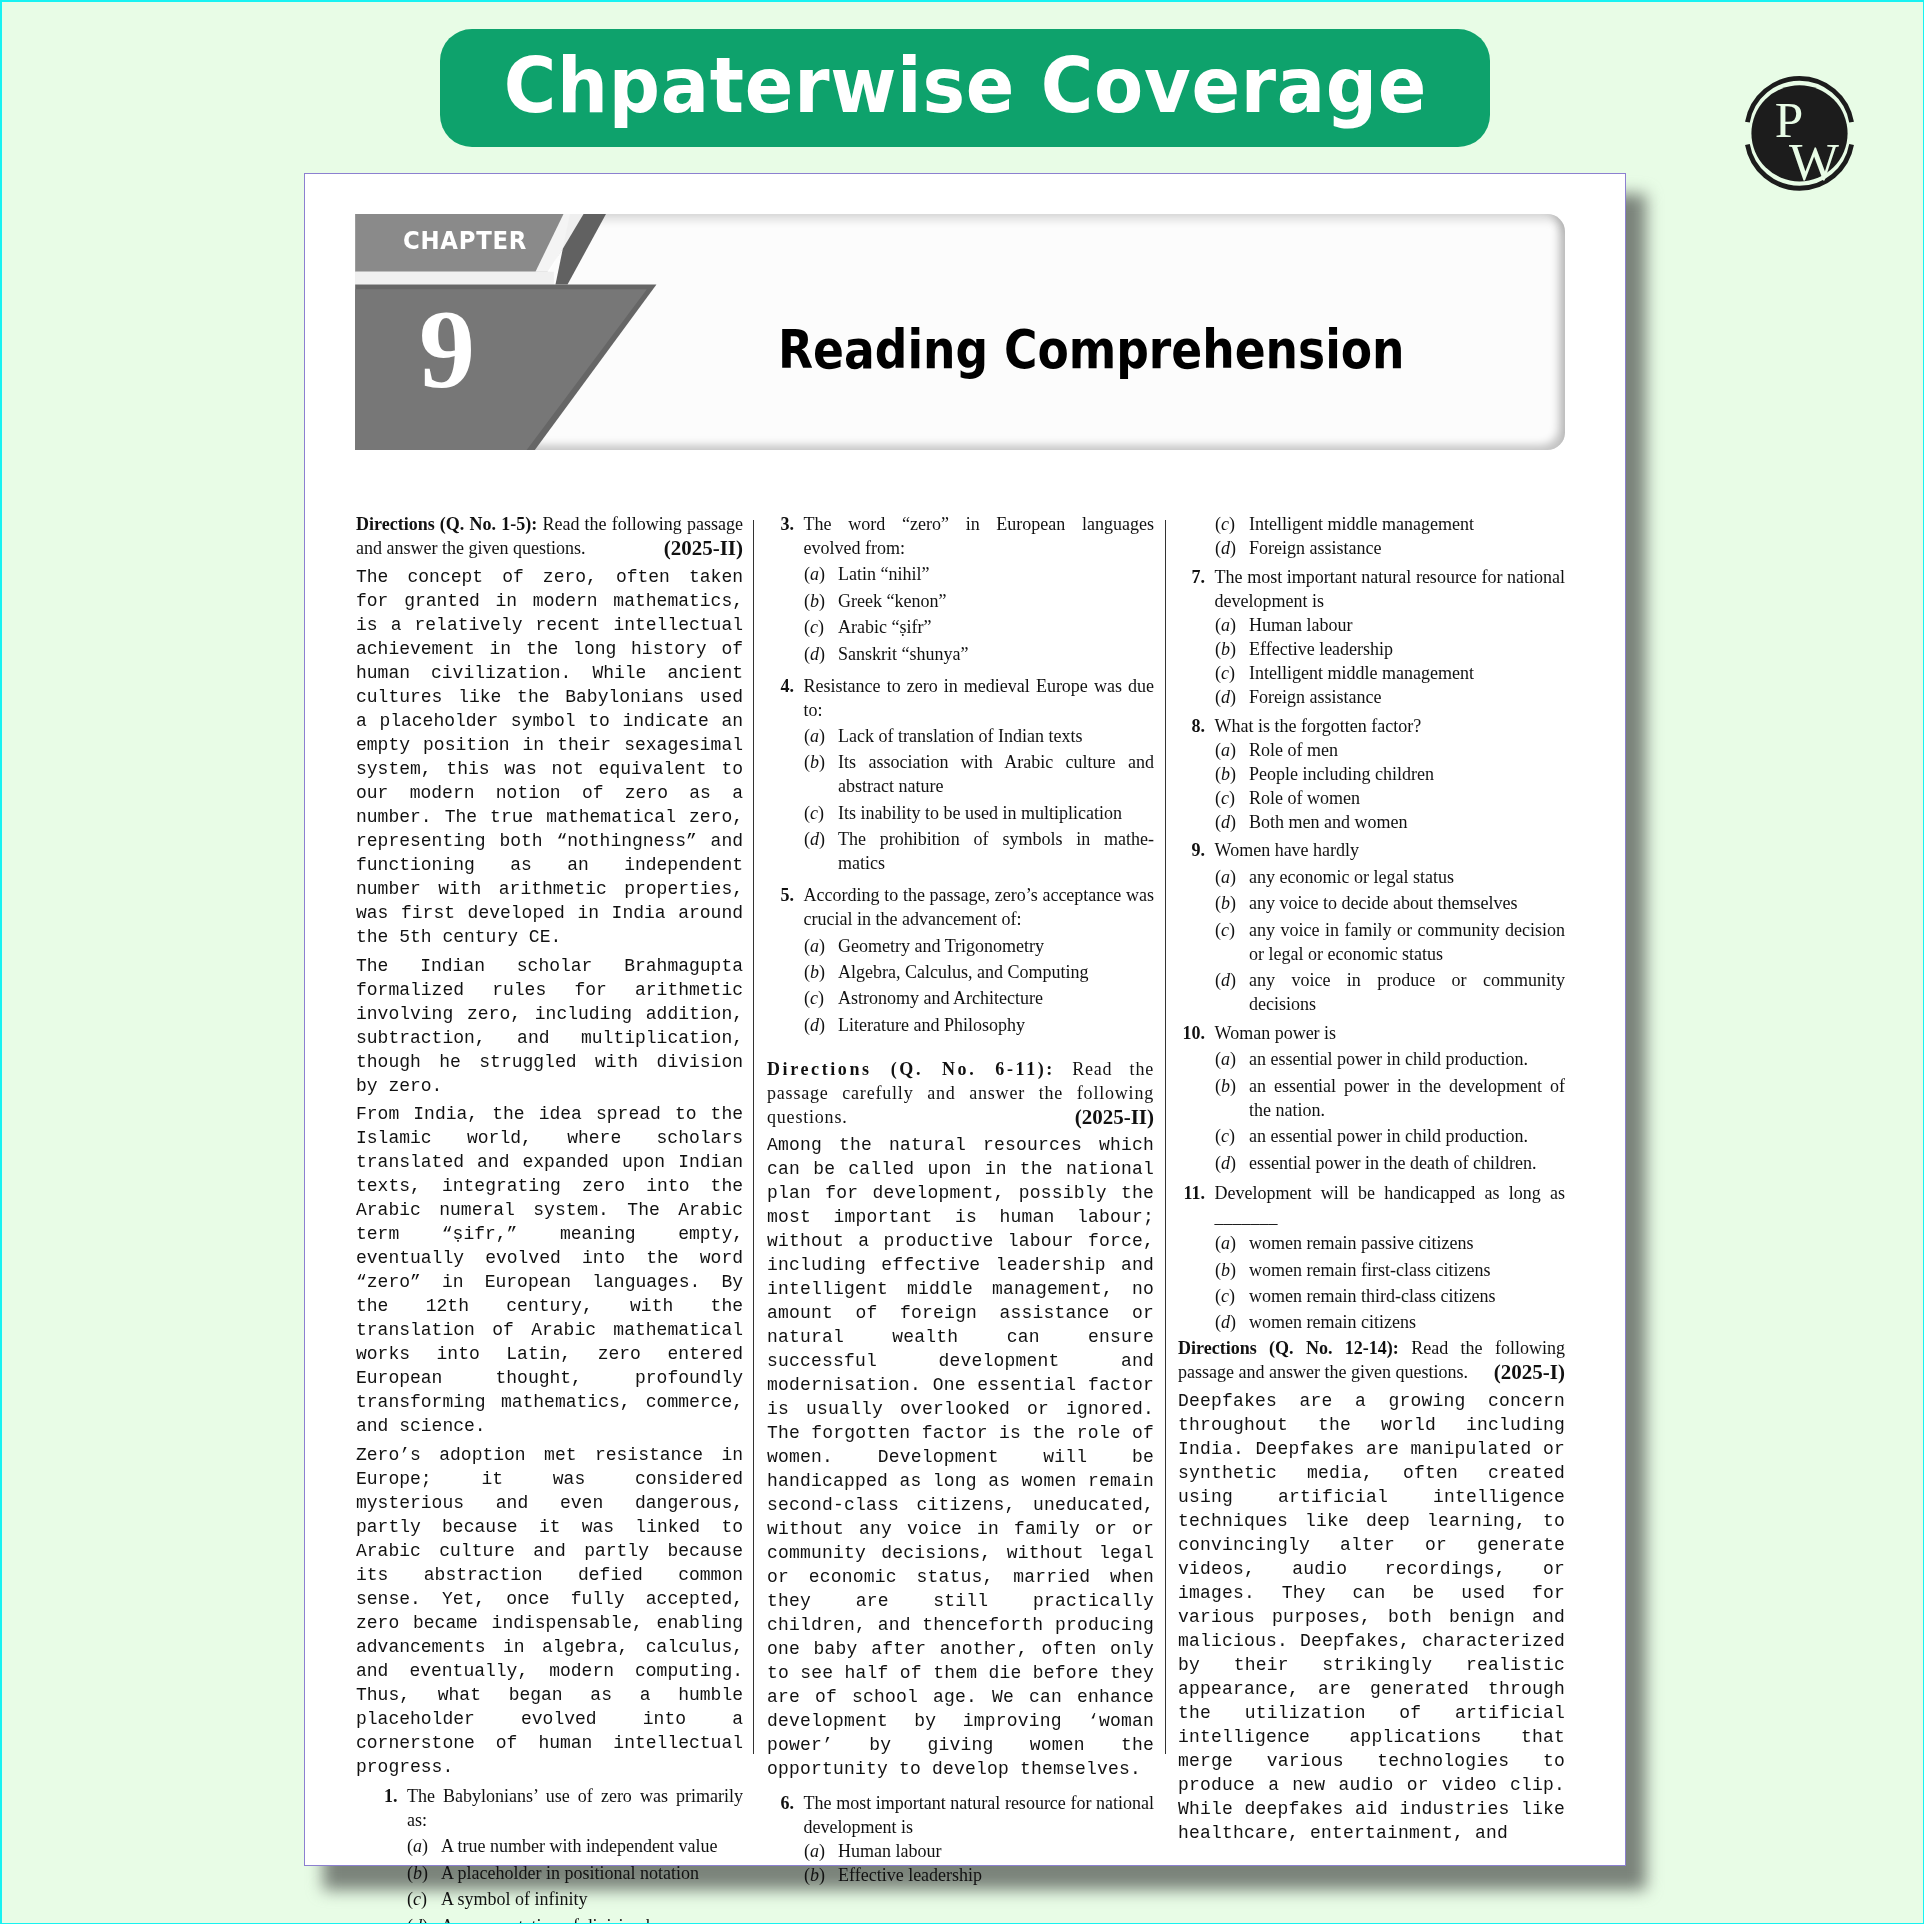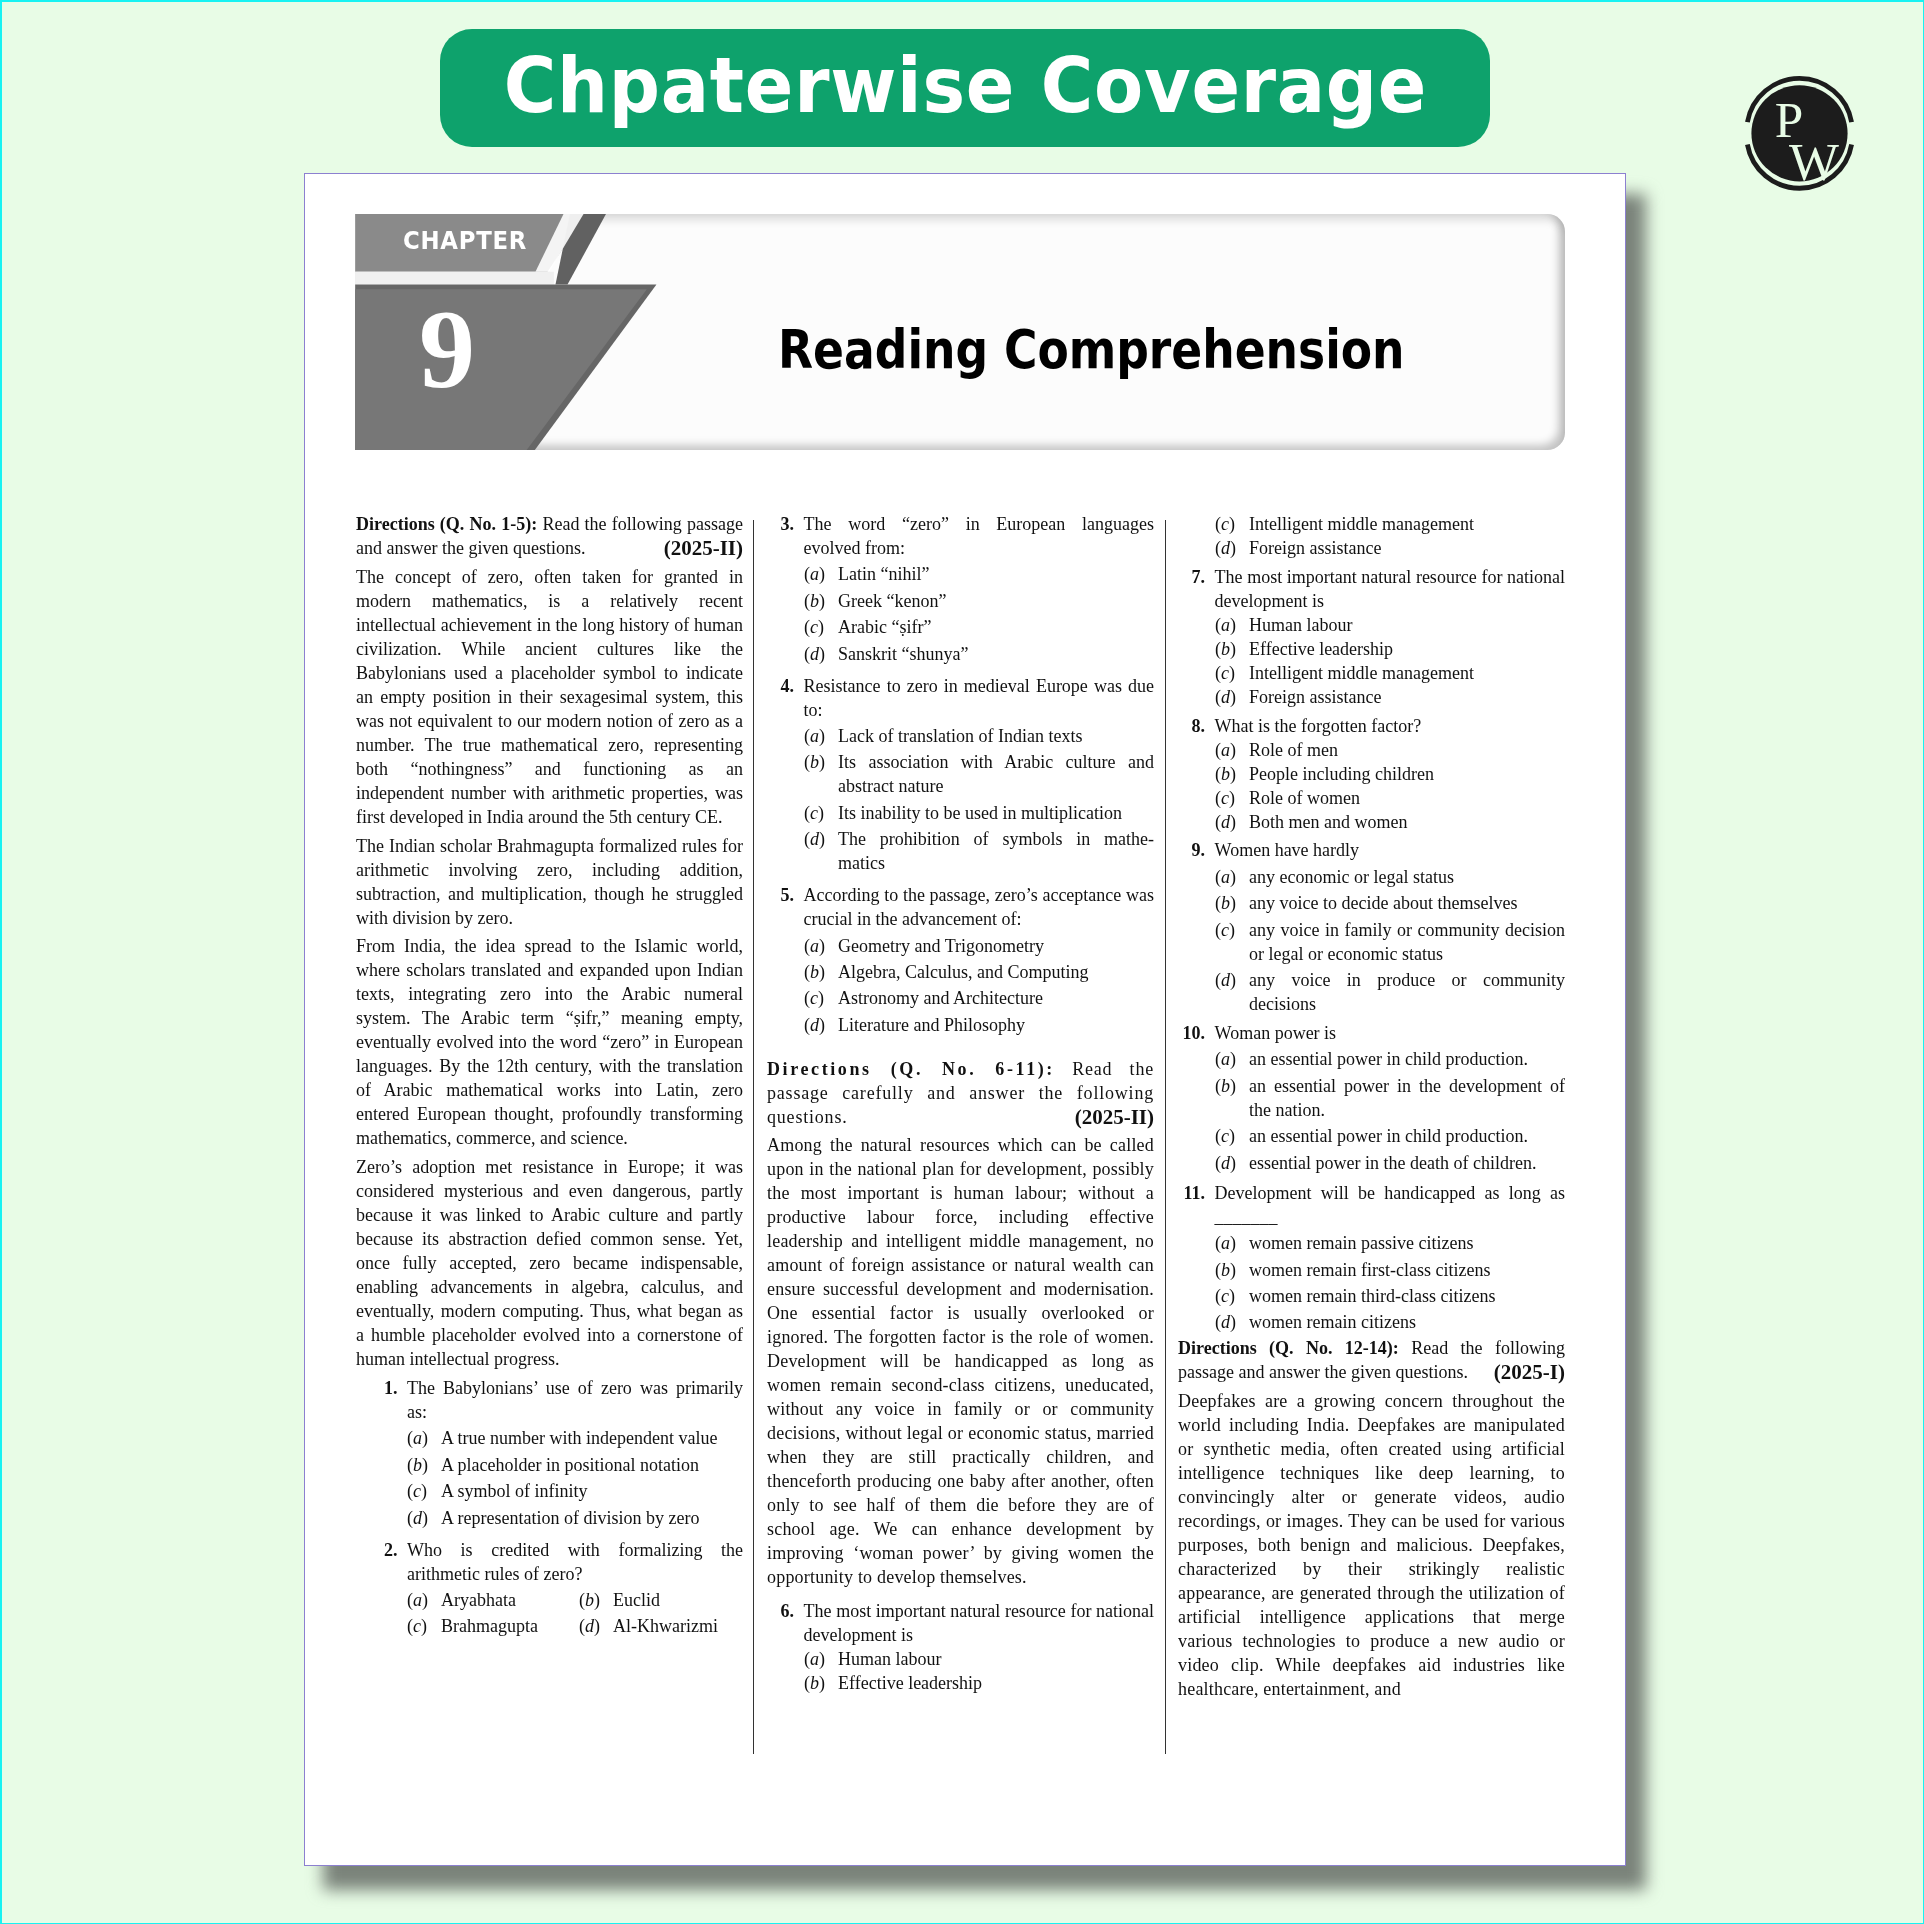--- a/index.html
+++ b/index.html
@@ -69,21 +69,21 @@
   .col3 { left: 873px; }
   .divider { position: absolute; top: 346px; width: 1.2px; height: 432px; background: #333; }
   .divider.d1 { left: 448px; height: 1234px; }
   .divider.d2 { left: 860px; height: 1234px; }
 
   .directions { margin-bottom: 4.8px; }
   .directions b { font-weight: bold; }
   .directions .year { font-weight: bold; font-size: 21px; float: right; }
   .spaced b { letter-spacing: 2.6px; }
   .spaced { letter-spacing: 0.8px; }
-  p.para { margin-bottom: 4.8px; }
+  p.para { margin-bottom: 4.8px; font-family: Liberation Mono, monospace; }
   .q { display: flex; margin-top: 4.8px; }
   .q .num { font-weight: bold; width: 27px; text-align: right; flex: none; margin-right: 9.6px; }
   .q .qtext { flex: 1; }
   .opts { padding-left: 37px; }
   .col1 .opts { padding-left: 51px; }
   .col1 .q .num { margin-left: 14.4px; }
   .col2 .q .num, .col3 .q .num { margin-left: 0; }
   .opt { display: flex; margin-top: 2.4px; line-height: 24px; }
   .opt .lbl { width: 34px; flex: none; }
   .opt .lbl i { font-style: italic; }

